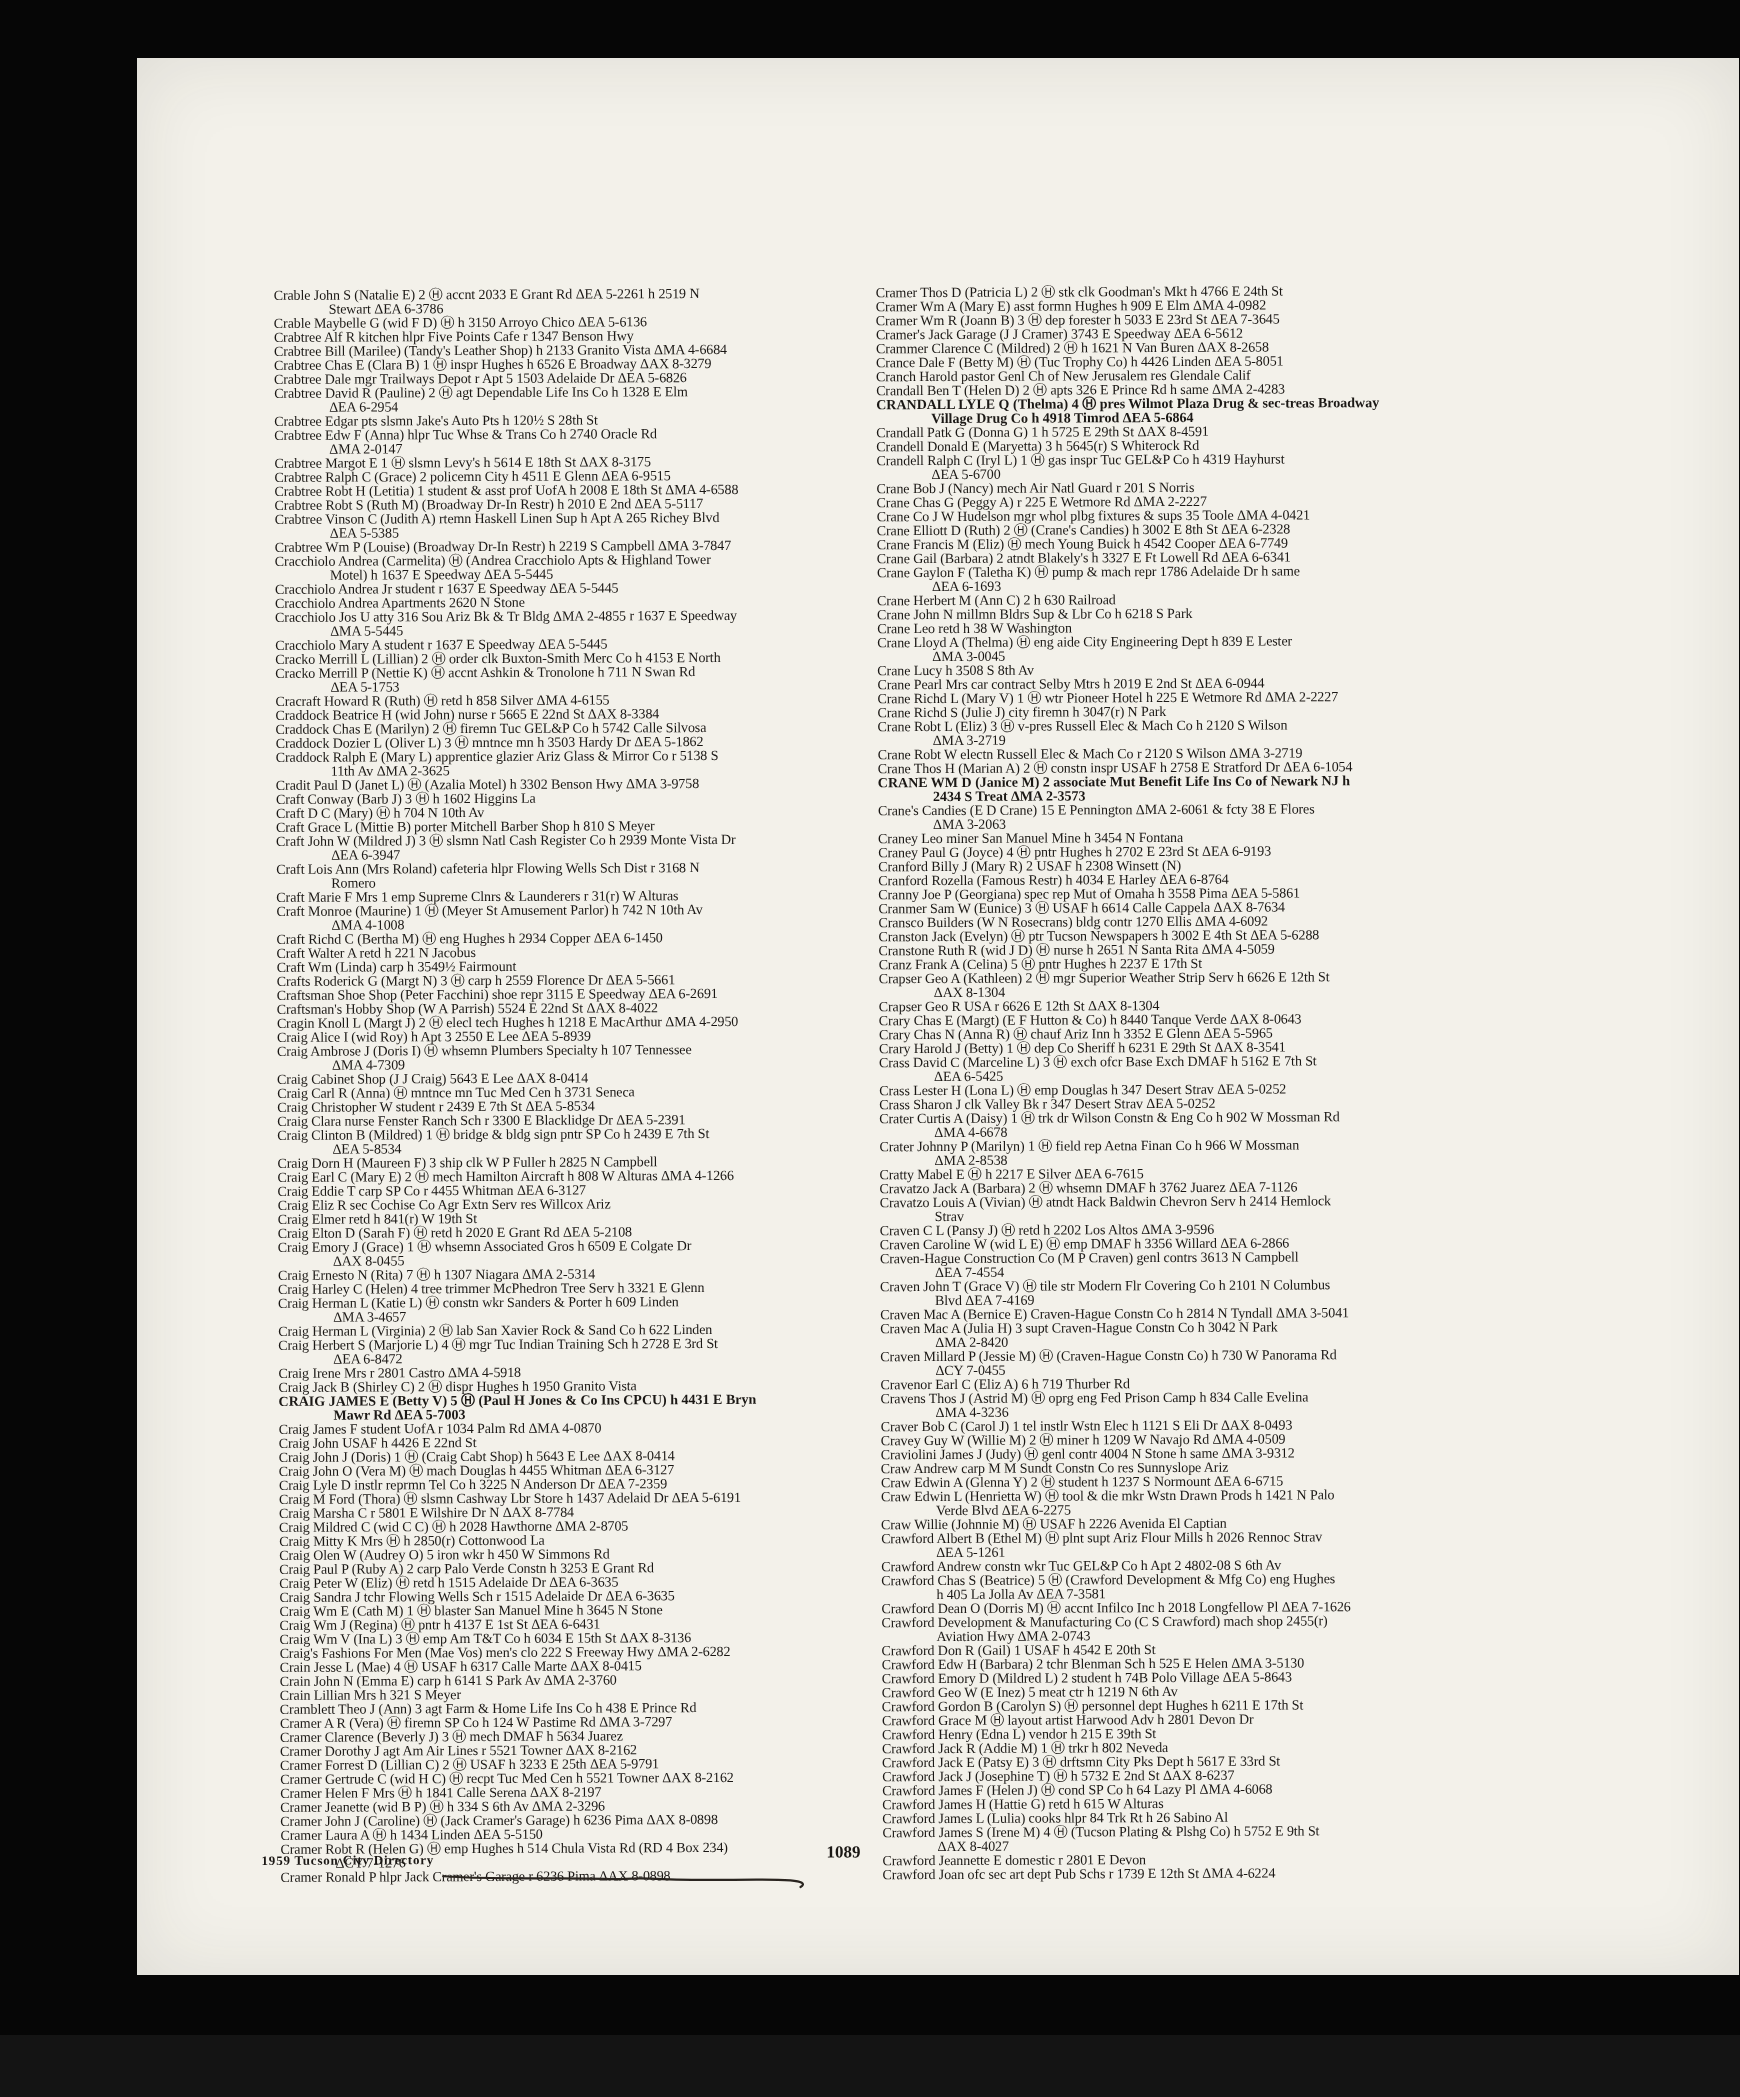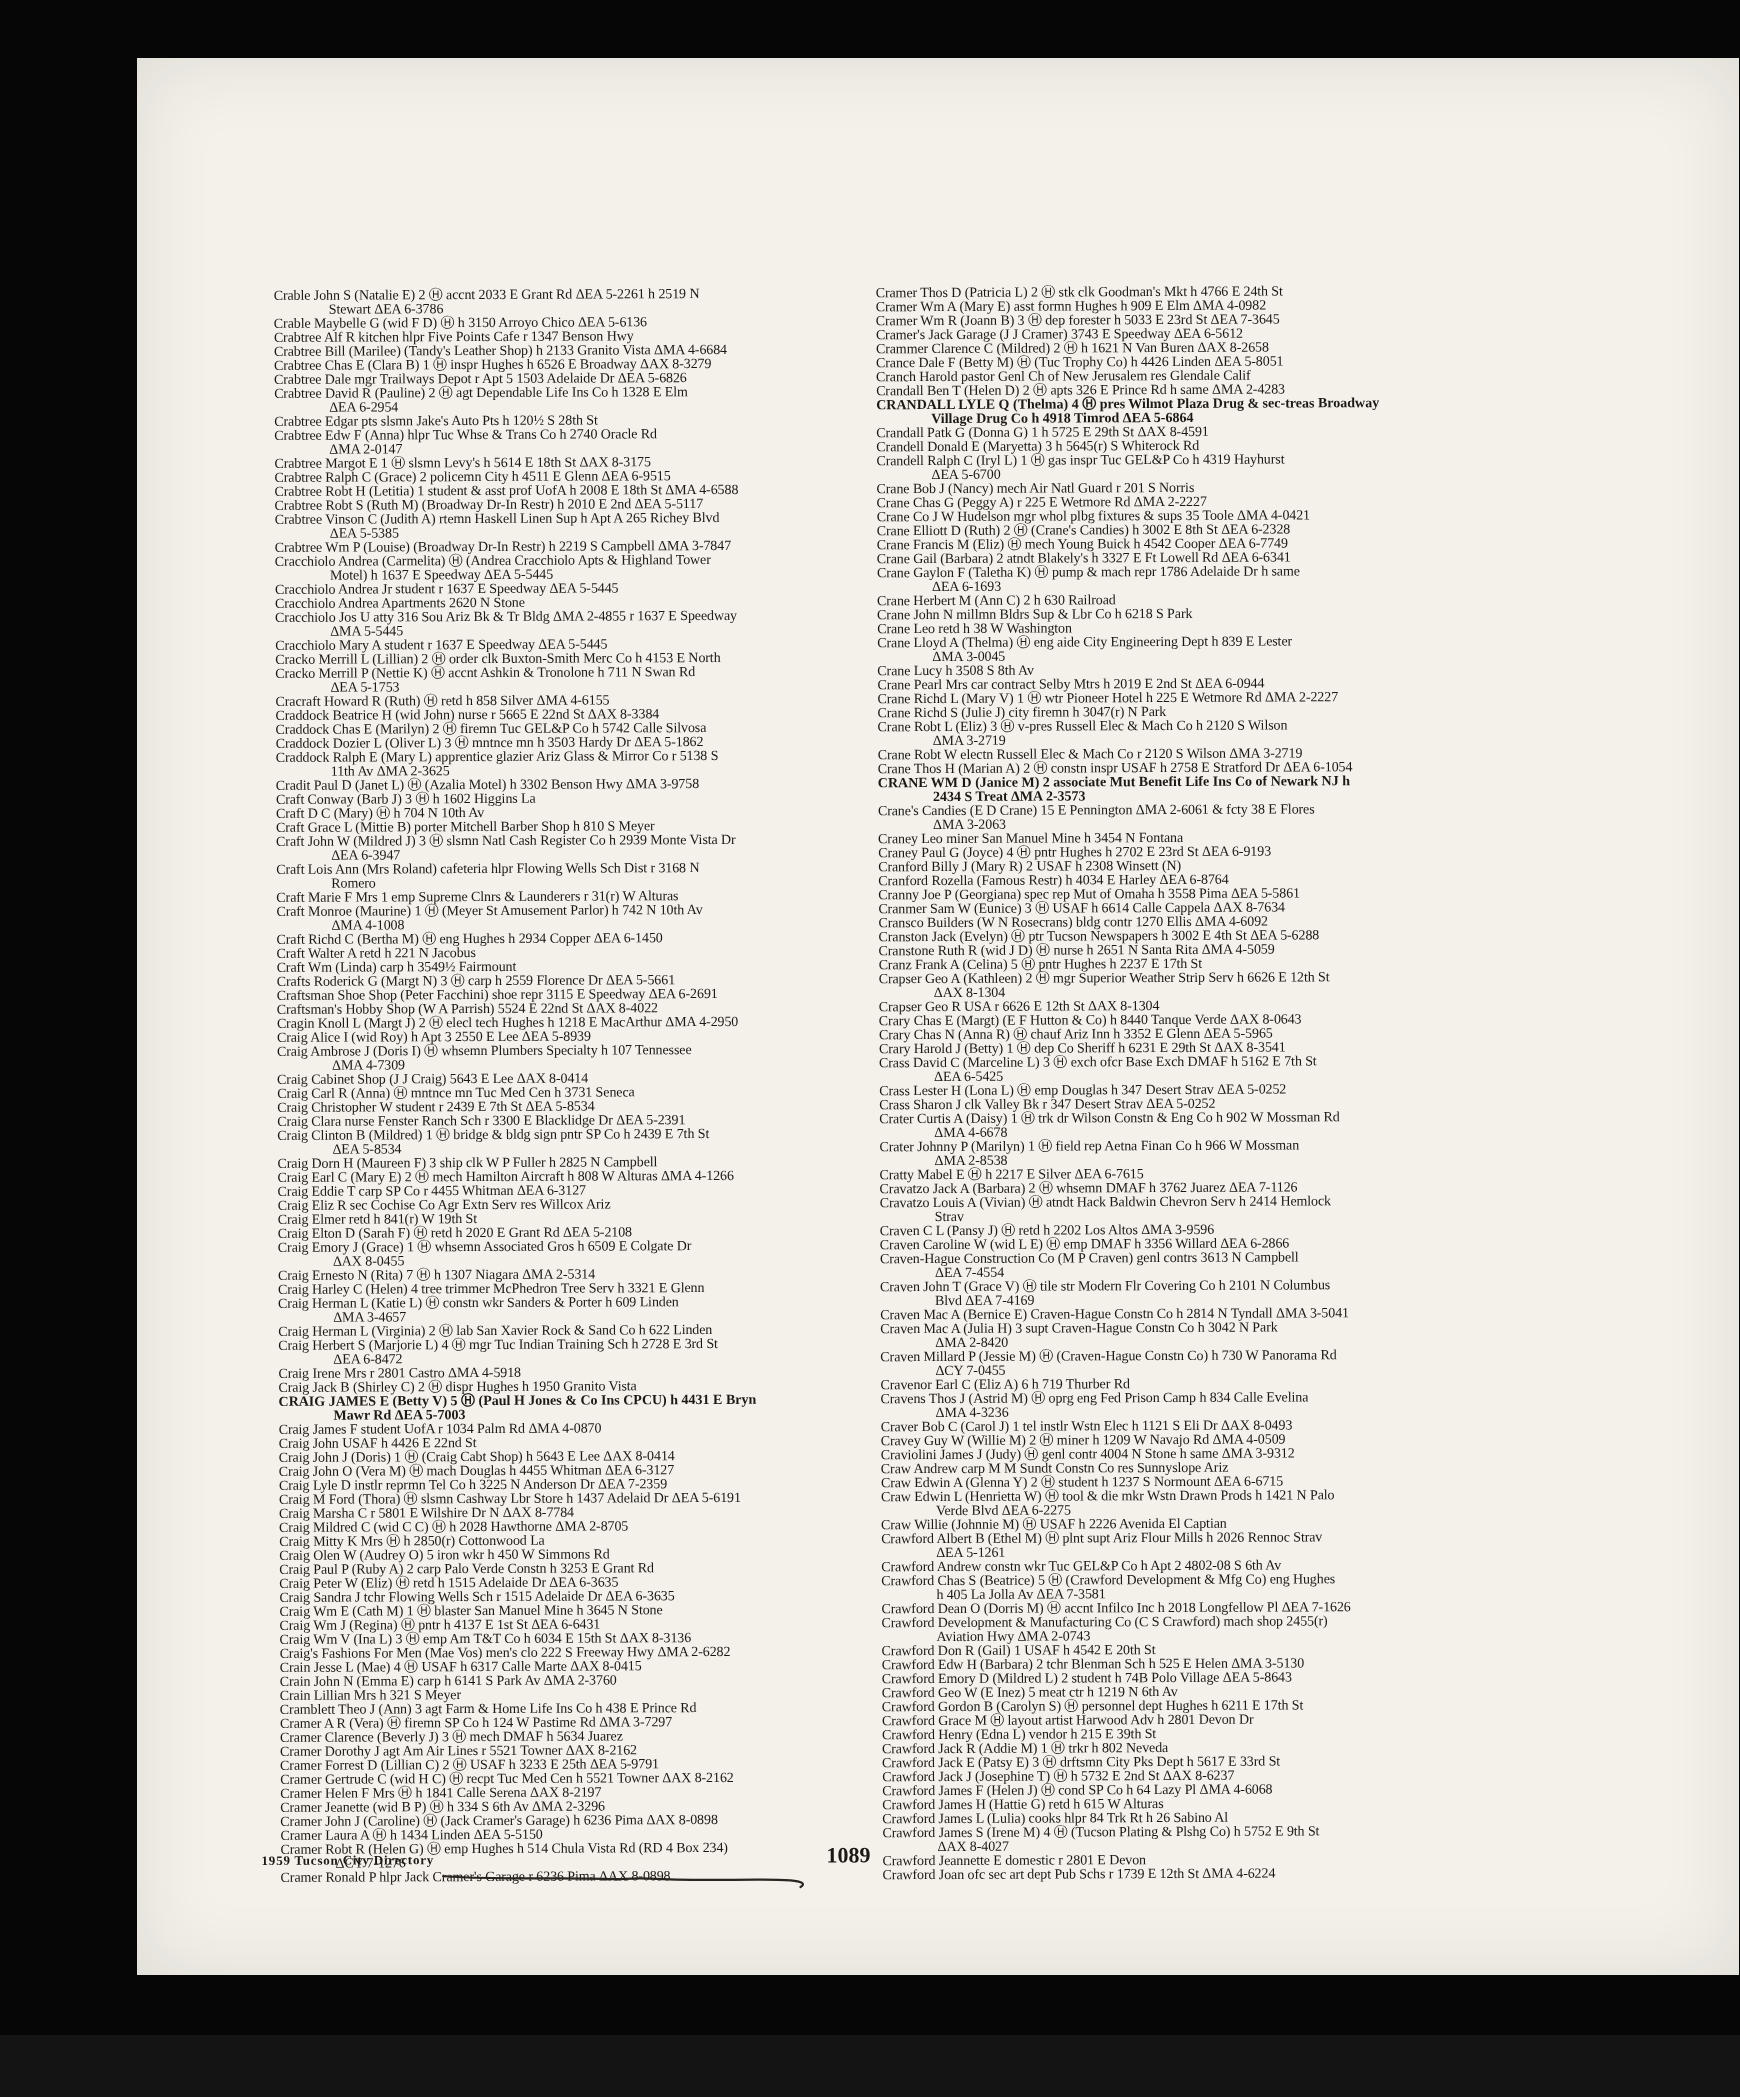--- a/index.html
+++ b/index.html
@@ -39,21 +39,21 @@
   }
   .ln.ind { padding-left:55px; }
   .ln.b { font-weight:bold; letter-spacing:0; }
   .footer-title {
     position:absolute; left:120px; top:1792px;
     font-size:13px; font-weight:bold; color:#1b1815; letter-spacing:0.8px;
     white-space:nowrap;
   }
   .page-num {
     position:absolute; left:685px; top:1784px;
-    font-size:22px; font-weight:bold; color:#1b1815;
+    font-size:17px; font-weight:bold; color:#1b1815;
   }
   .underline-svg { position:absolute; left:294px; top:1806px; }
 </style>
 </head>
 <body>
 
 <div class="page">
   <div class="tilt">
     <div class="col col-left" id="col-left">
         <div class="ln">Crable John S (Natalie E) 2 Ⓗ accnt 2033 E Grant Rd ΔEA 5-2261 h 2519 N</div>

